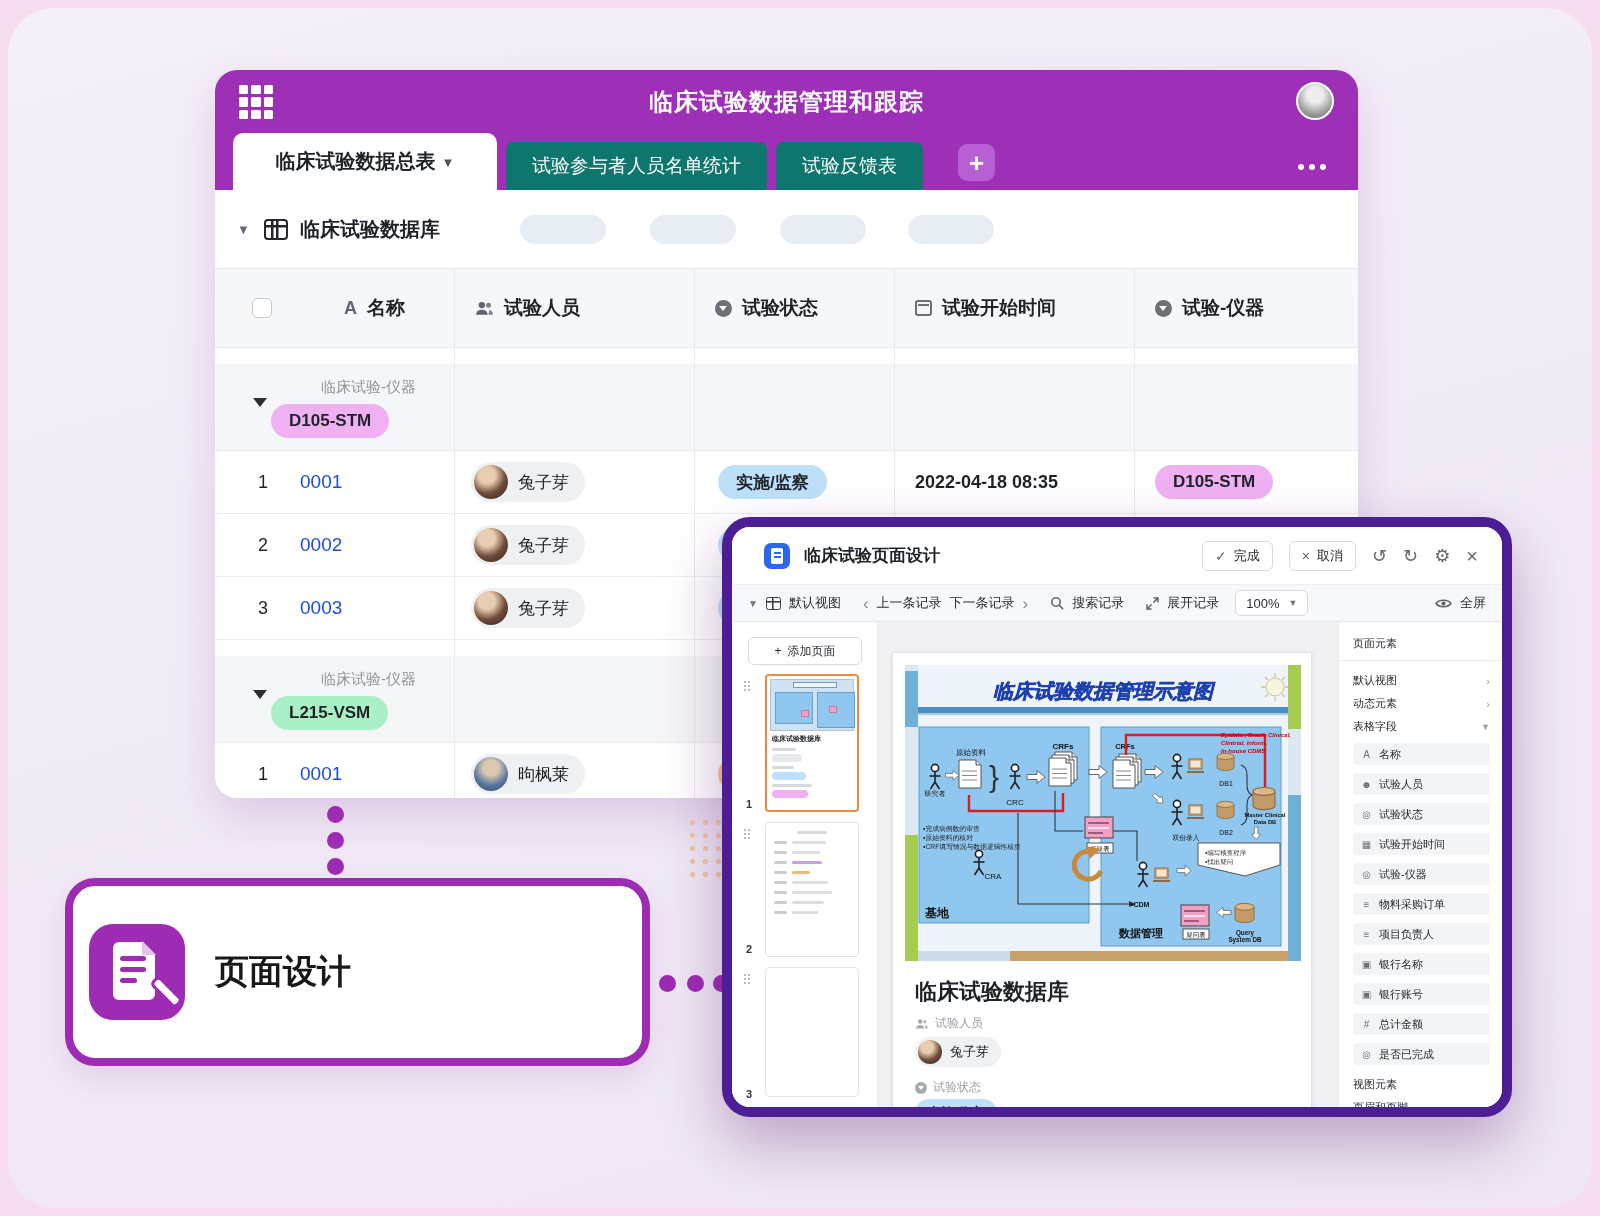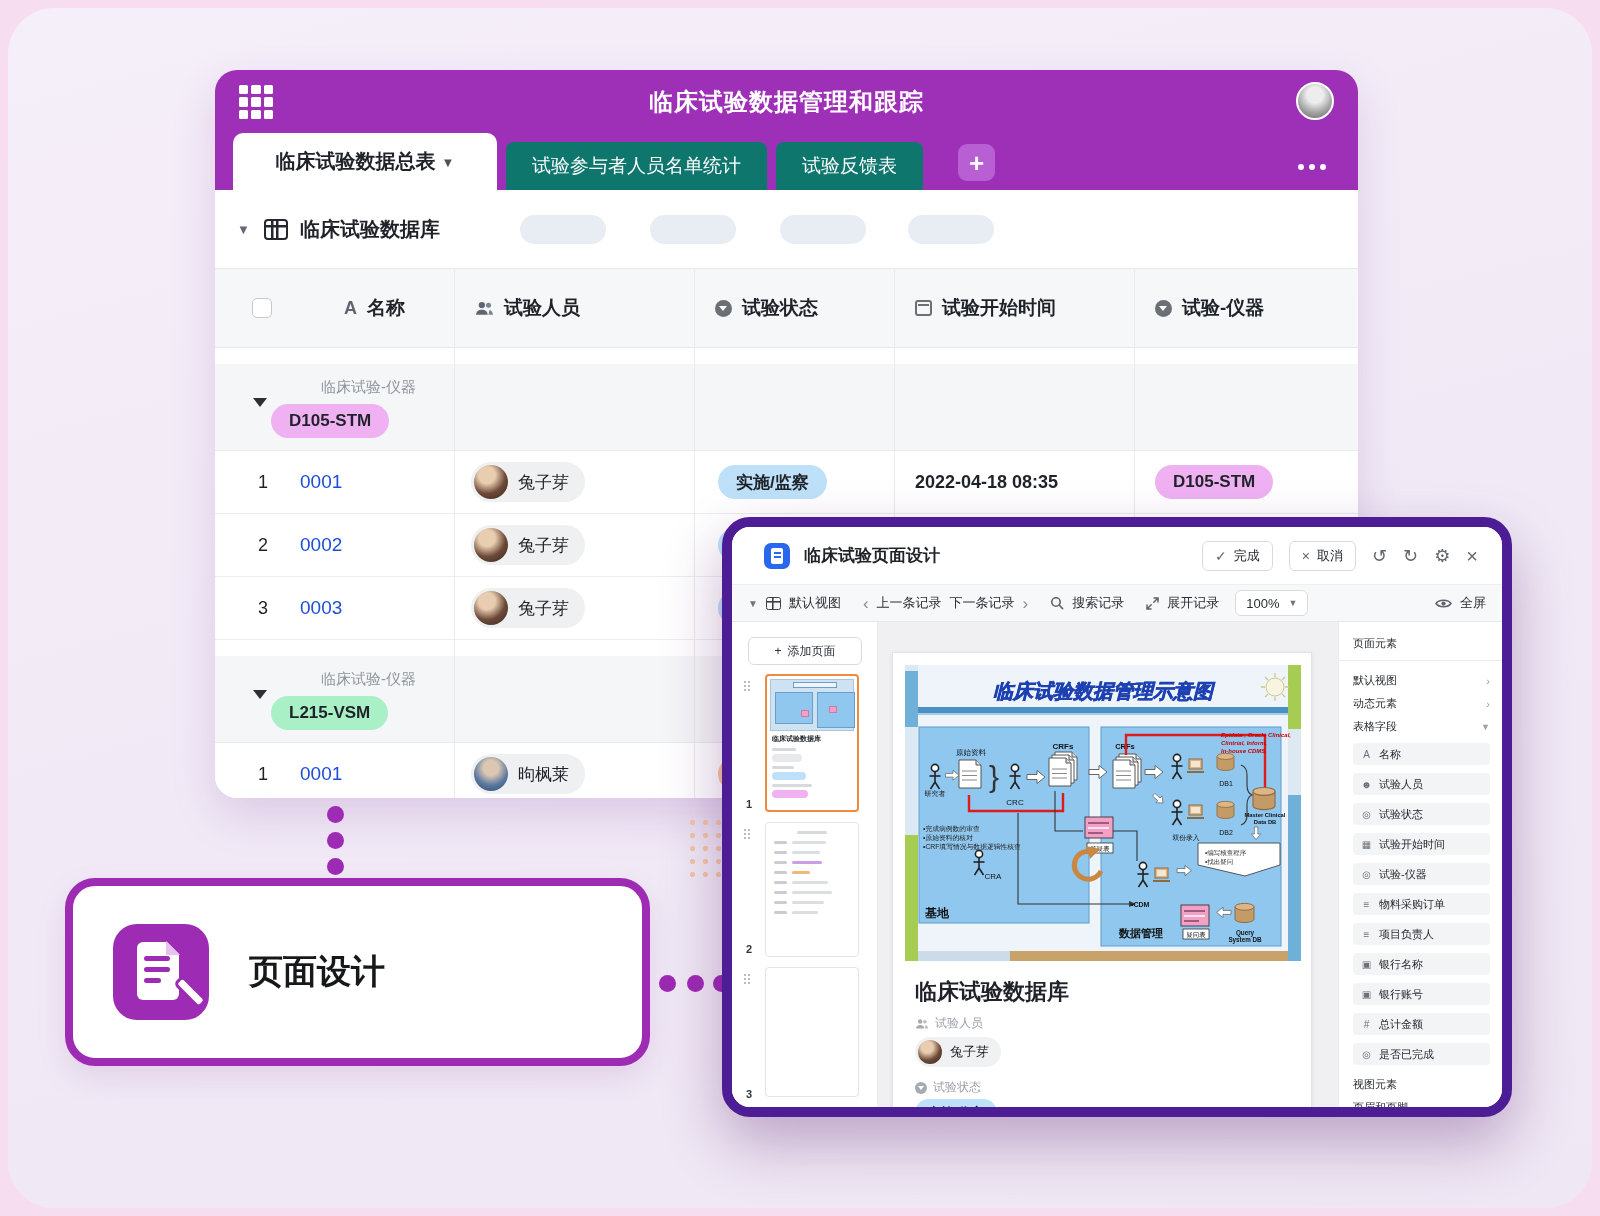--- a/index.html
+++ b/index.html
@@ -90,21 +90,21 @@
   .data-row .t-cell:nth-child(5) { padding-left:20px; }
 
   
   .vdot,.hdot { position:absolute; width:17px; height:17px; border-radius:50%; background:#9d2bb4; z-index:3; }
   .dot-decor { position:absolute; left:686px; top:816px; width:54px; height:66px; z-index:2; opacity:.9;
     background-image:radial-gradient(#f4c49c 2.4px,transparent 2.9px); background-size:13px 13px; }
 
   
   .feature-card { position:absolute; left:65px; top:878px; width:585px; height:188px; z-index:4;
     background:#fff; border:8px solid #9d2bb4; border-radius:30px; display:flex; align-items:center;
-    padding-left:40px; gap:40px; box-shadow:0 12px 30px rgba(120,40,140,.12); }
+    padding-left:16px; gap:30px; box-shadow:0 12px 30px rgba(120,40,140,.12); }
   .card-icon { width:96px; height:96px; border-radius:24px; background:#9d2bb4; position:relative; flex:none; }
   .card-doc { position:absolute; left:24px; top:18px; width:42px; height:58px; background:#fff; border-radius:6px; }
   .card-doc:before { content:""; position:absolute; right:-1px; top:-1px; width:0; height:0;
     border-left:14px solid #e6c3ee; border-top:14px solid #9d2bb4; border-radius:0 4px 0 0; }
   .card-doc i { position:absolute; left:7px; height:5px; border-radius:3px; background:#9d2bb4; }
   .card-pencil { position:absolute; right:12px; bottom:10px; width:13px; height:36px; background:#fff;
     border:3.5px solid #9d2bb4; border-radius:5px; transform:rotate(-45deg); }
   .card-title { font-size:34px; font-weight:800; color:#17181a; }
   .card-sub { font-size:24px; color:#8a9099; margin-top:12px; }
 

